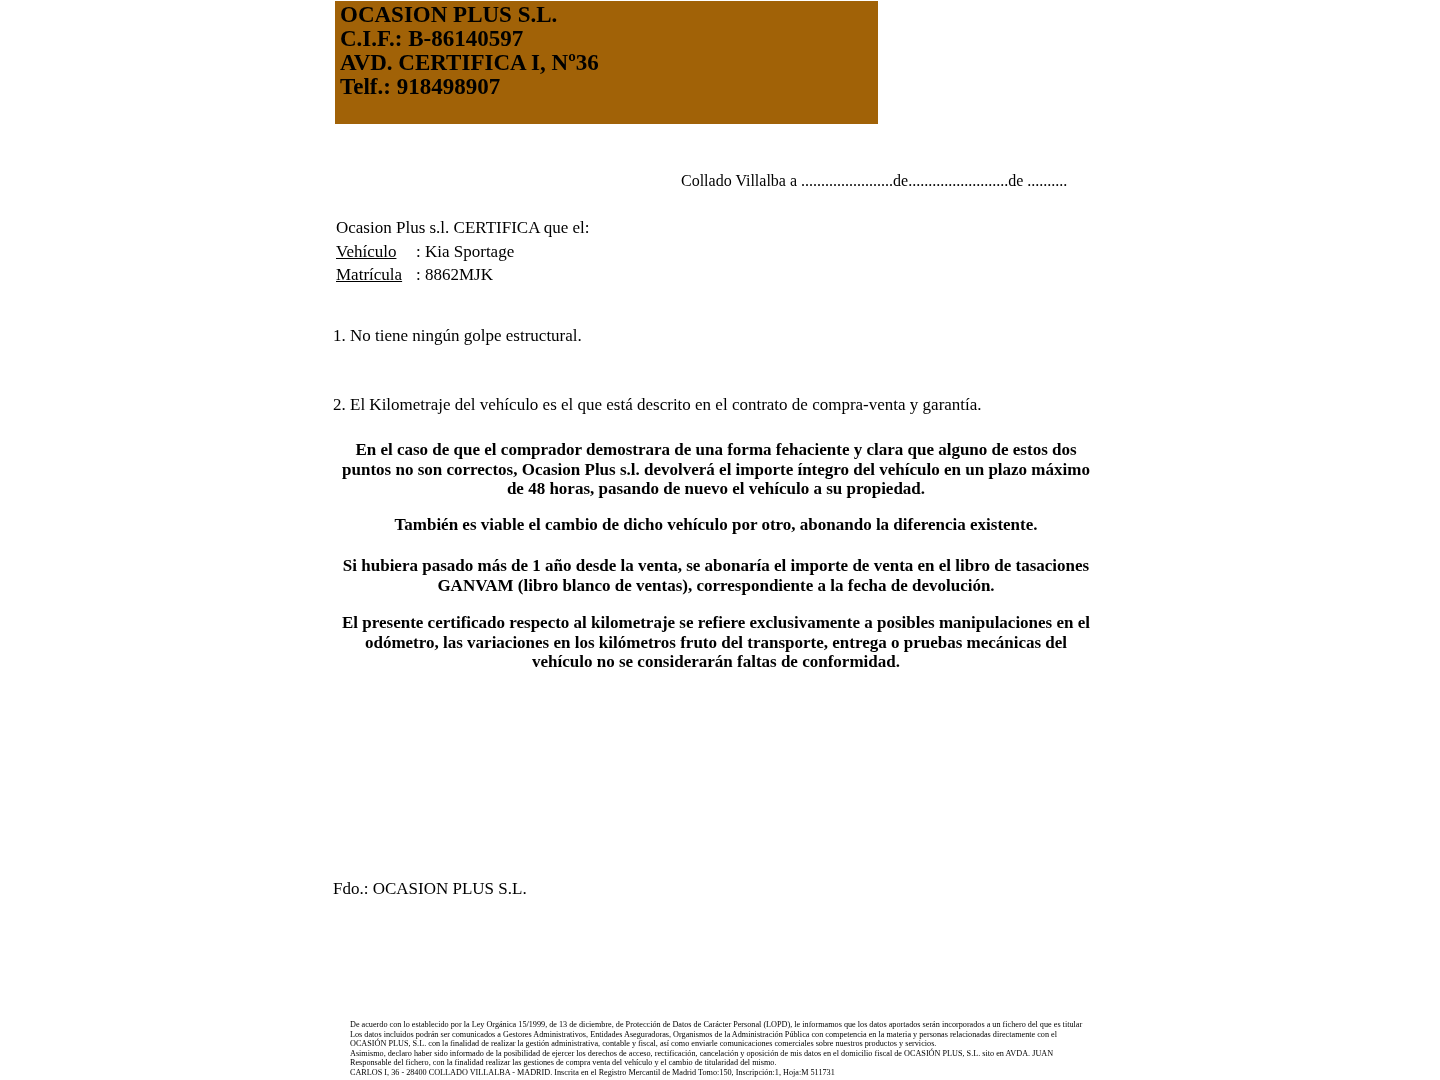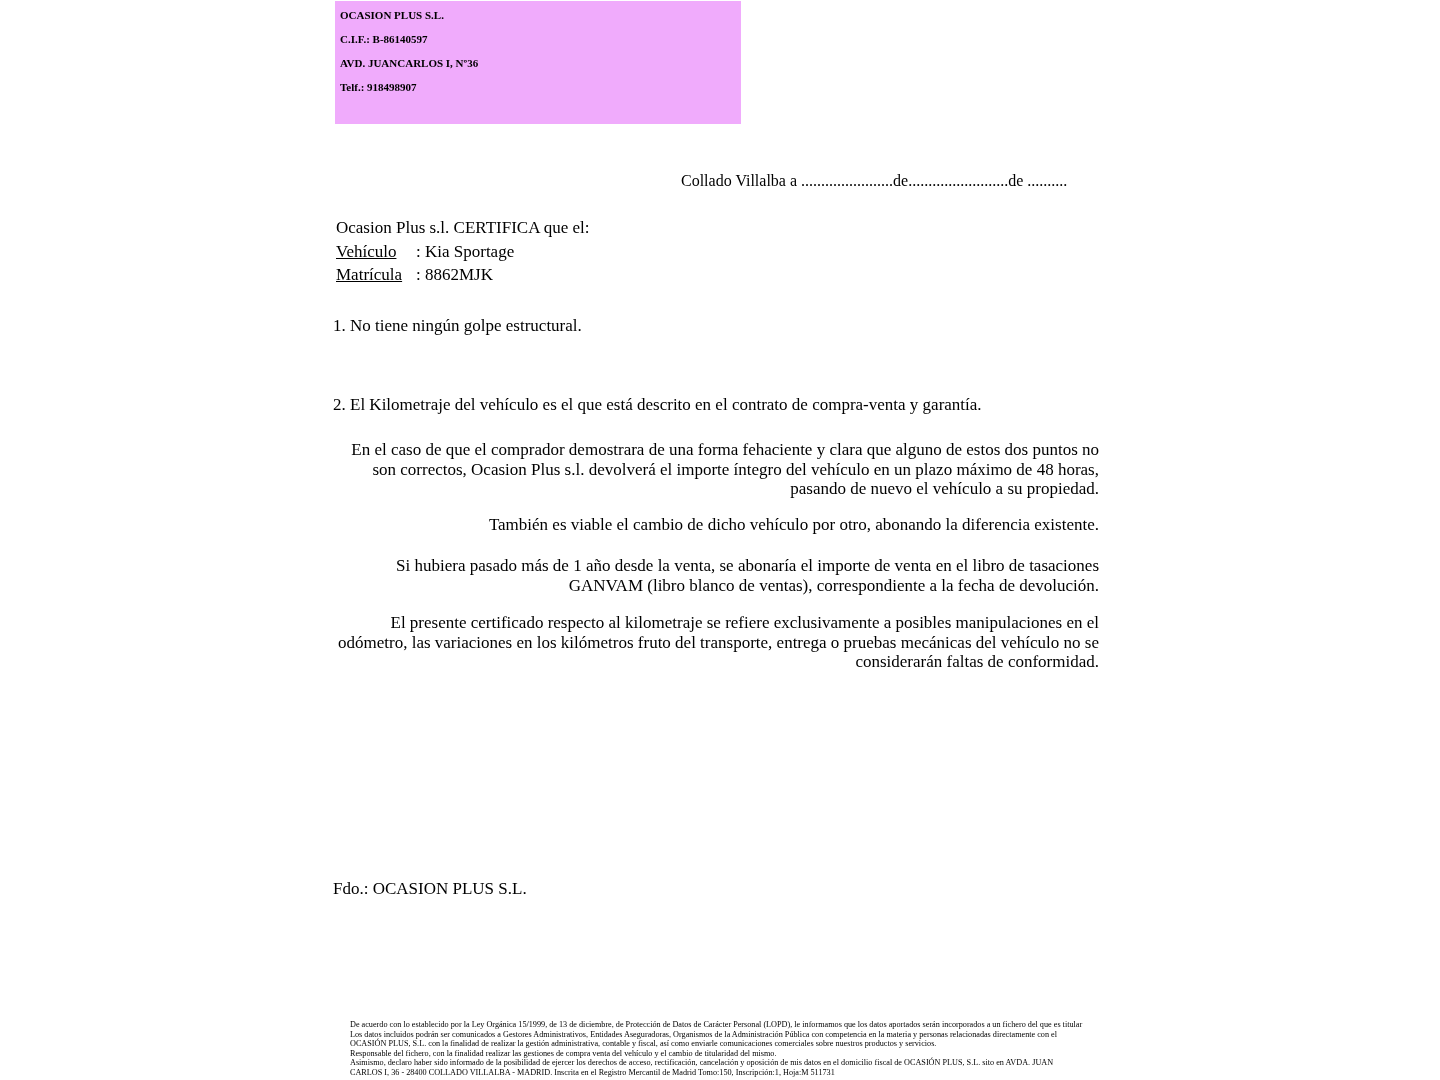--- a/index.html
+++ b/index.html
@@ -6,50 +6,51 @@
   .page{
     position:relative;
     width:1440px;height:1080px;
     background:#ffffff;
     font-family:"Liberation Serif", serif;
     color:#000000;
     overflow:hidden;
   }
   .header-box{
     position:absolute;left:335px;top:1px;
-    width:406px;height:123px;
-    background:#f0abfc;
+    width:543px;height:123px;
+    background:#a16207;
     padding:2px 0 0 5px;
     box-sizing:border-box;
     font-weight:bold;
-    font-size:11px;
+    font-size:23px;
     line-height:24px;
   }
   .date-line{
     position:absolute;left:681px;top:172px;
     font-size:16px;white-space:nowrap;
   }
   .certifica{
     position:absolute;left:336px;top:216px;
     font-size:17px;line-height:23.5px;
   }
   .field-label{
     display:inline-block;width:80px;
   }
   .field-label span{text-decoration:underline;margin-top:24px;}
   .numbered-point{
     position:absolute;left:333px;
     font-size:17px;white-space:nowrap;
   }
-  .point-1{top:316px;}
+  .point-1{top:326px;}
   .point-2{top:364px;margin-top:31px;}
   .body-par{
     position:absolute;left:333px;width:766px;
     font-size:17px;line-height:19.6px;
-    text-align:right;
+    text-align:center;
+    font-weight:bold;
   }
   .par-1{top:440px;}
   .par-2{top:515px;}
   .par-3{top:556px;}
   .par-4{top:613px;}
   .signature{
     position:absolute;left:333px;top:863px;
     font-size:17px;
     margin-top:16px;
   }
@@ -60,21 +61,21 @@
   }
 </style>
 </head>
 <body>
 
 <div class="page">
 
   <div class="header-box">
     <div>OCASION PLUS S.L.</div>
     <div>C.I.F.: B-86140597</div>
-    <div>AVD. JUANCARLOS I, Nº36</div>
+    <div>AVD. CERTIFICA I, Nº36</div>
     <div>Telf.: 918498907</div>
   </div>
 
   <div class="date-line">Collado Villalba a .......................de.........................de ..........</div>
 
   <div class="certifica">
     <div>Ocasion Plus s.l. CERTIFICA que el:</div>
     <div>
       <span class="field-label"><span>Vehículo</span></span><span>:</span> <span>Kia Sportage</span>
     </div>
@@ -90,18 +91,18 @@
   <div class="body-par par-2">También es viable el cambio de dicho vehículo por otro, abonando la diferencia existente.</div>
   <div class="body-par par-3">Si hubiera pasado más de 1 año desde la venta, se abonaría el importe de venta en el libro de tasaciones GANVAM (libro blanco de ventas), correspondiente a la fecha de devolución.</div>
   <div class="body-par par-4">El presente certificado respecto al kilometraje se refiere exclusivamente a posibles manipulaciones en el odómetro, las variaciones en los kilómetros fruto del transporte, entrega o pruebas mecánicas del vehículo no se considerarán faltas de conformidad.</div>
 
   <div class="signature">Fdo.: OCASION PLUS S.L.</div>
 
   <div class="legal-footer">
     <div>De acuerdo con lo establecido por la Ley Orgánica 15/1999, de 13 de diciembre, de Protección de Datos de Carácter Personal (LOPD), le informamos que los datos aportados serán incorporados a un fichero del que es titular</div>
     <div>Los datos incluidos podrán ser comunicados a Gestores Administrativos, Entidades Aseguradoras, Organismos de la Administración Pública con competencia en la materia y personas relacionadas directamente con el</div>
     <div>OCASIÓN PLUS, S.L. con la finalidad de realizar la gestión administrativa, contable y fiscal, así como enviarle comunicaciones comerciales sobre nuestros productos y servicios.</div>
+    <div>Asimismo, declaro haber sido informado de la posibilidad de ejercer los derechos de acceso, rectificación, cancelación y oposición de mis datos en el domicilio fiscal de OCASIÓN PLUS, S.L. sito en AVDA. JUAN</div>
     <div>Responsable del fichero, con la finalidad realizar las gestiones de compra venta del vehículo y el cambio de titularidad del mismo.</div>
-    <div>Asimismo, declaro haber sido informado de la posibilidad de ejercer los derechos de acceso, rectificación, cancelación y oposición de mis datos en el domicilio fiscal de OCASIÓN PLUS, S.L. sito en AVDA. JUAN</div>
     <div>CARLOS I, 36 - 28400 COLLADO VILLALBA - MADRID. Inscrita en el Registro Mercantil de Madrid Tomo:150, Inscripción:1, Hoja:M 511731</div>
   </div>
 
 </div>
 
 </body></html>

